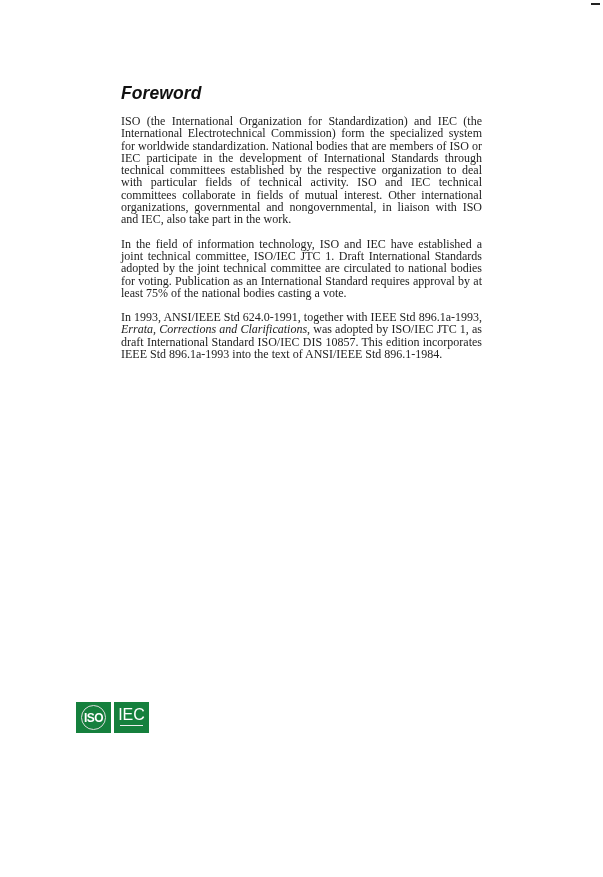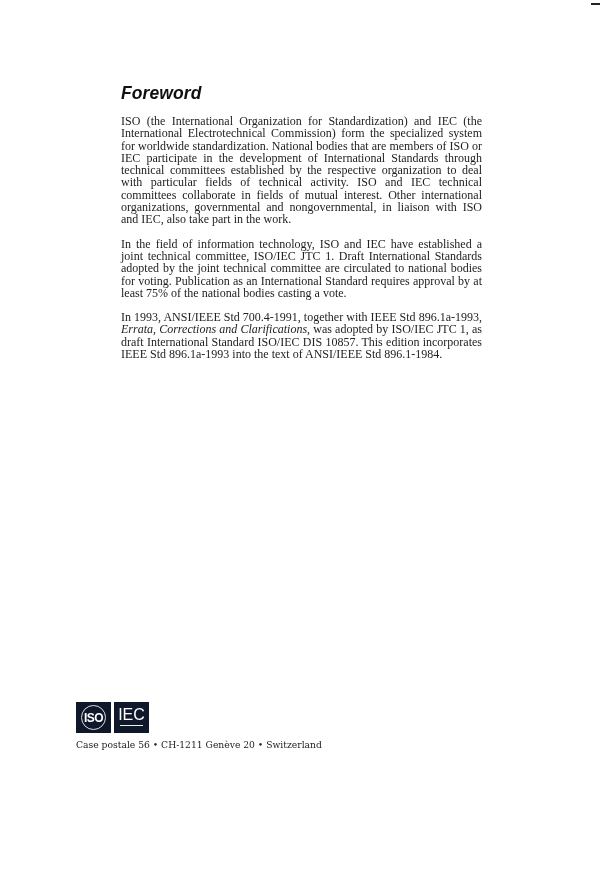--- a/index.html
+++ b/index.html
@@ -3,46 +3,45 @@
 <meta charset="utf-8">
 <style>
   html, body { margin: 0; padding: 0; background: #ffffff; }
   body { width: 603px; height: 877px; position: relative; overflow: hidden; font-family: "Liberation Serif", serif; color: #1a1a1a; }
   .corner-mark { position: absolute; left: 591px; top: 3px; width: 9px; height: 2px; background: #222; }
   .heading { position: absolute; left: 121px; top: 83px; font-family: "Liberation Sans", sans-serif; font-weight: bold; font-size: 17.5px; color: #111; letter-spacing: 0.1px; font-style: italic; }
   .body-text { position: absolute; left: 121px; top: 115px; width: 361px; font-size: 12px; line-height: 12.3px; text-align: justify; color: #222; }
   .body-text p { margin: 0 0 12px 0; }
   .body-text em { font-style: italic; }
   .logos { position: absolute; left: 76px; top: 702px; display: flex; gap: 3px; }
-  .logo-box { width: 35px; height: 31px; background: #0f172a; color: #fff; display: flex; align-items: center; justify-content: center; position: relative; }
+  .logo-box { width: 35px; height: 31px; background: #15803d; color: #fff; display: flex; align-items: center; justify-content: center; position: relative; }
   .iso-text { font-family: "Liberation Sans", sans-serif; font-weight: bold; font-size: 12px; letter-spacing: -0.5px; z-index: 2; }
   .iso-globe { position: absolute; left: 5px; top: 3px; width: 25px; height: 25px; border: 1.5px solid #ddd; border-radius: 50%; box-sizing: border-box; }
   .iec-text { font-family: "Liberation Sans", sans-serif; font-size: 16px; margin-top: -5px; }
   .iec-line { position: absolute; left: 6px; right: 6px; bottom: 7px; height: 1.5px; background: #eee; }
   .footer { position: absolute; left: 76px; top: 739px; font-family: "DejaVu Serif", serif; font-size: 9.2px; line-height: 12px; color: #222; }
 </style>
 </head>
 <body>
 
 <div class="corner-mark"></div>
 
 <h1 class="heading" style="margin:0;">Foreword</h1>
 
 <div class="body-text">
   <p>ISO (the International Organization for Standardization) and IEC (the International Electrotechnical Commission) form the specialized system for worldwide standardization. National bodies that are members of ISO or IEC participate in the development of International Standards through technical committees established by the respective organization to deal with particular fields of technical activity. ISO and IEC technical committees collaborate in fields of mutual interest. Other international organizations, governmental and nongovernmental, in liaison with ISO and IEC, also take part in the work.</p>
   <p>In the field of information technology, ISO and IEC have established a joint technical committee, ISO/IEC JTC 1. Draft International Standards adopted by the joint technical committee are circulated to national bodies for voting. Publication as an International Standard requires approval by at least 75% of the national bodies casting a vote.</p>
-  <p><span>In 1993, ANSI/IEEE Std 700.4-1991, together with  IEEE Std 896.1a-1993, </span><em>Errata, Corrections and Clarifications</em><span>, was adopted by ISO/IEC JTC 1, as draft International Standard ISO/IEC DIS 10857. This edition incorporates IEEE Std 896.1a-1993 into the text of ANSI/IEEE Std 896.1-1984.</span></p>
+  <p><span>In 1993, ANSI/IEEE Std 624.0-1991, together with  IEEE Std 896.1a-1993, </span><em>Errata, Corrections and Clarifications</em><span>, was adopted by ISO/IEC JTC 1, as draft International Standard ISO/IEC DIS 10857. This edition incorporates IEEE Std 896.1a-1993 into the text of ANSI/IEEE Std 896.1-1984.</span></p>
 </div>
 
 <div class="logos">
   <div class="logo-box">
     <div class="iso-globe"></div>
     <span class="iso-text">ISO</span>
   </div>
   <div class="logo-box">
     <span class="iec-text">IEC</span>
     <div class="iec-line"></div>
   </div>
 </div>
 
 <div class="footer">
-  <div>Case postale 56 • CH-1211 Genève 20 • Switzerland</div>
 </div>
 
 </body></html>

